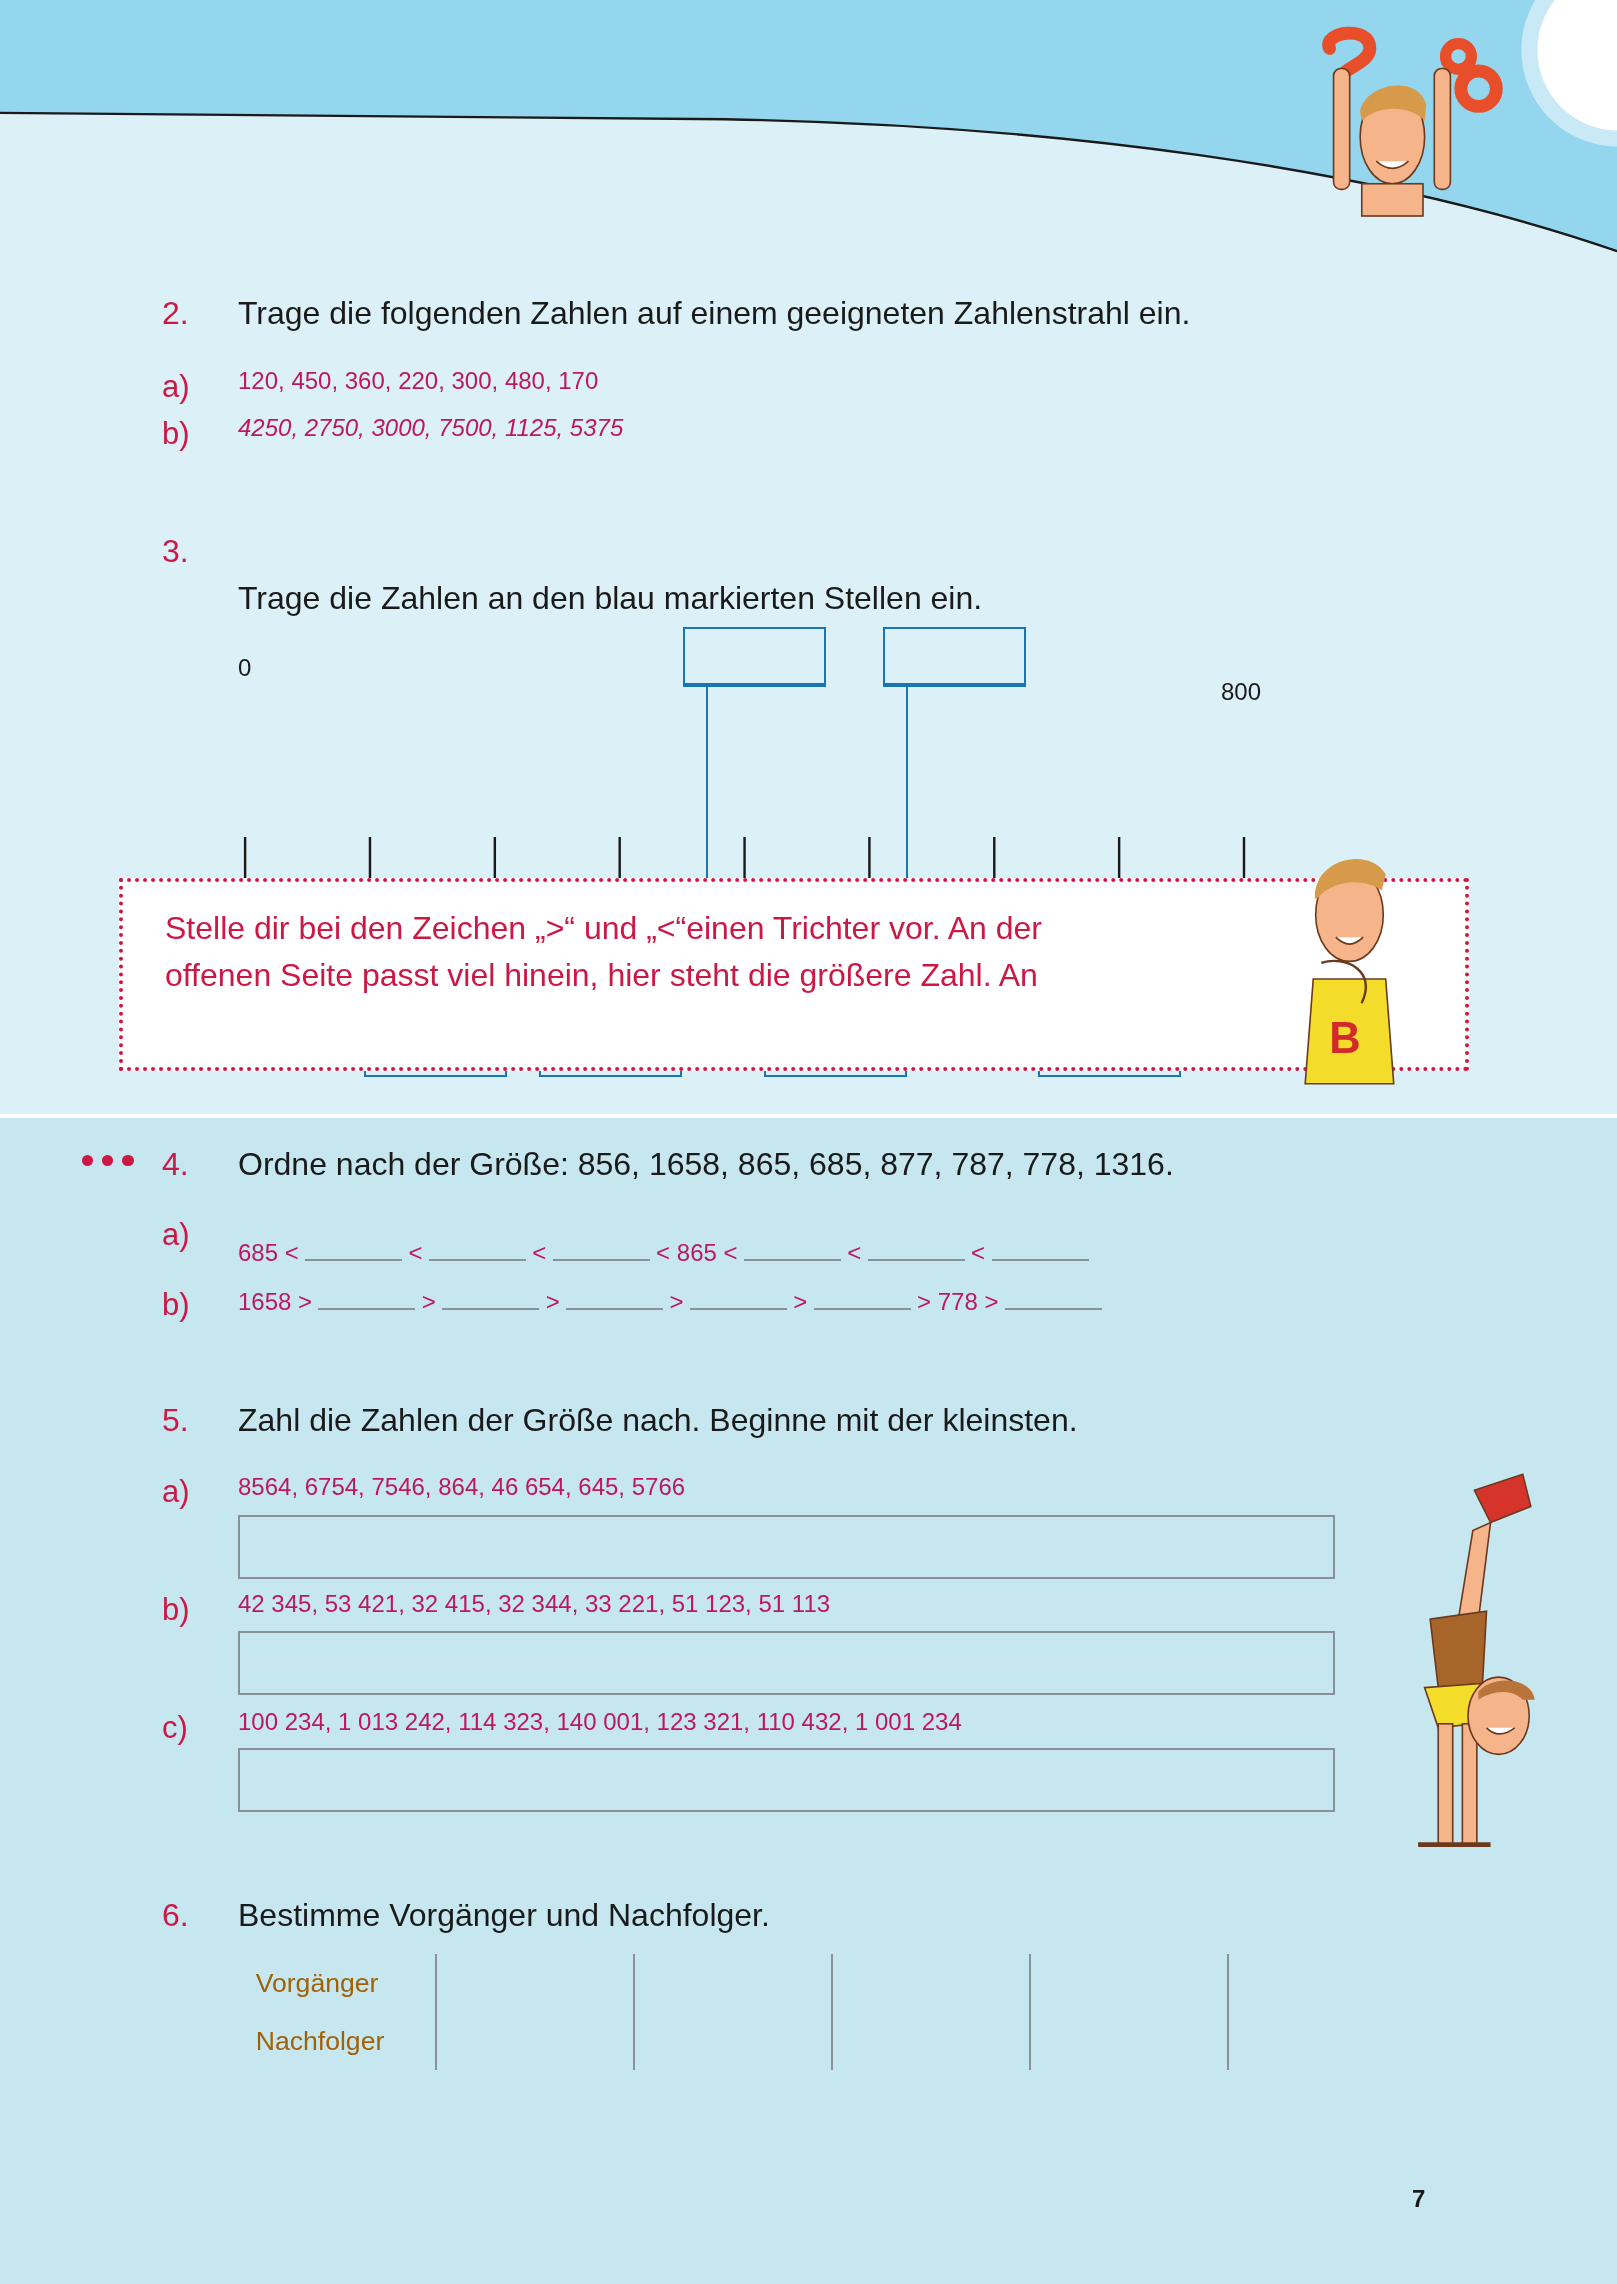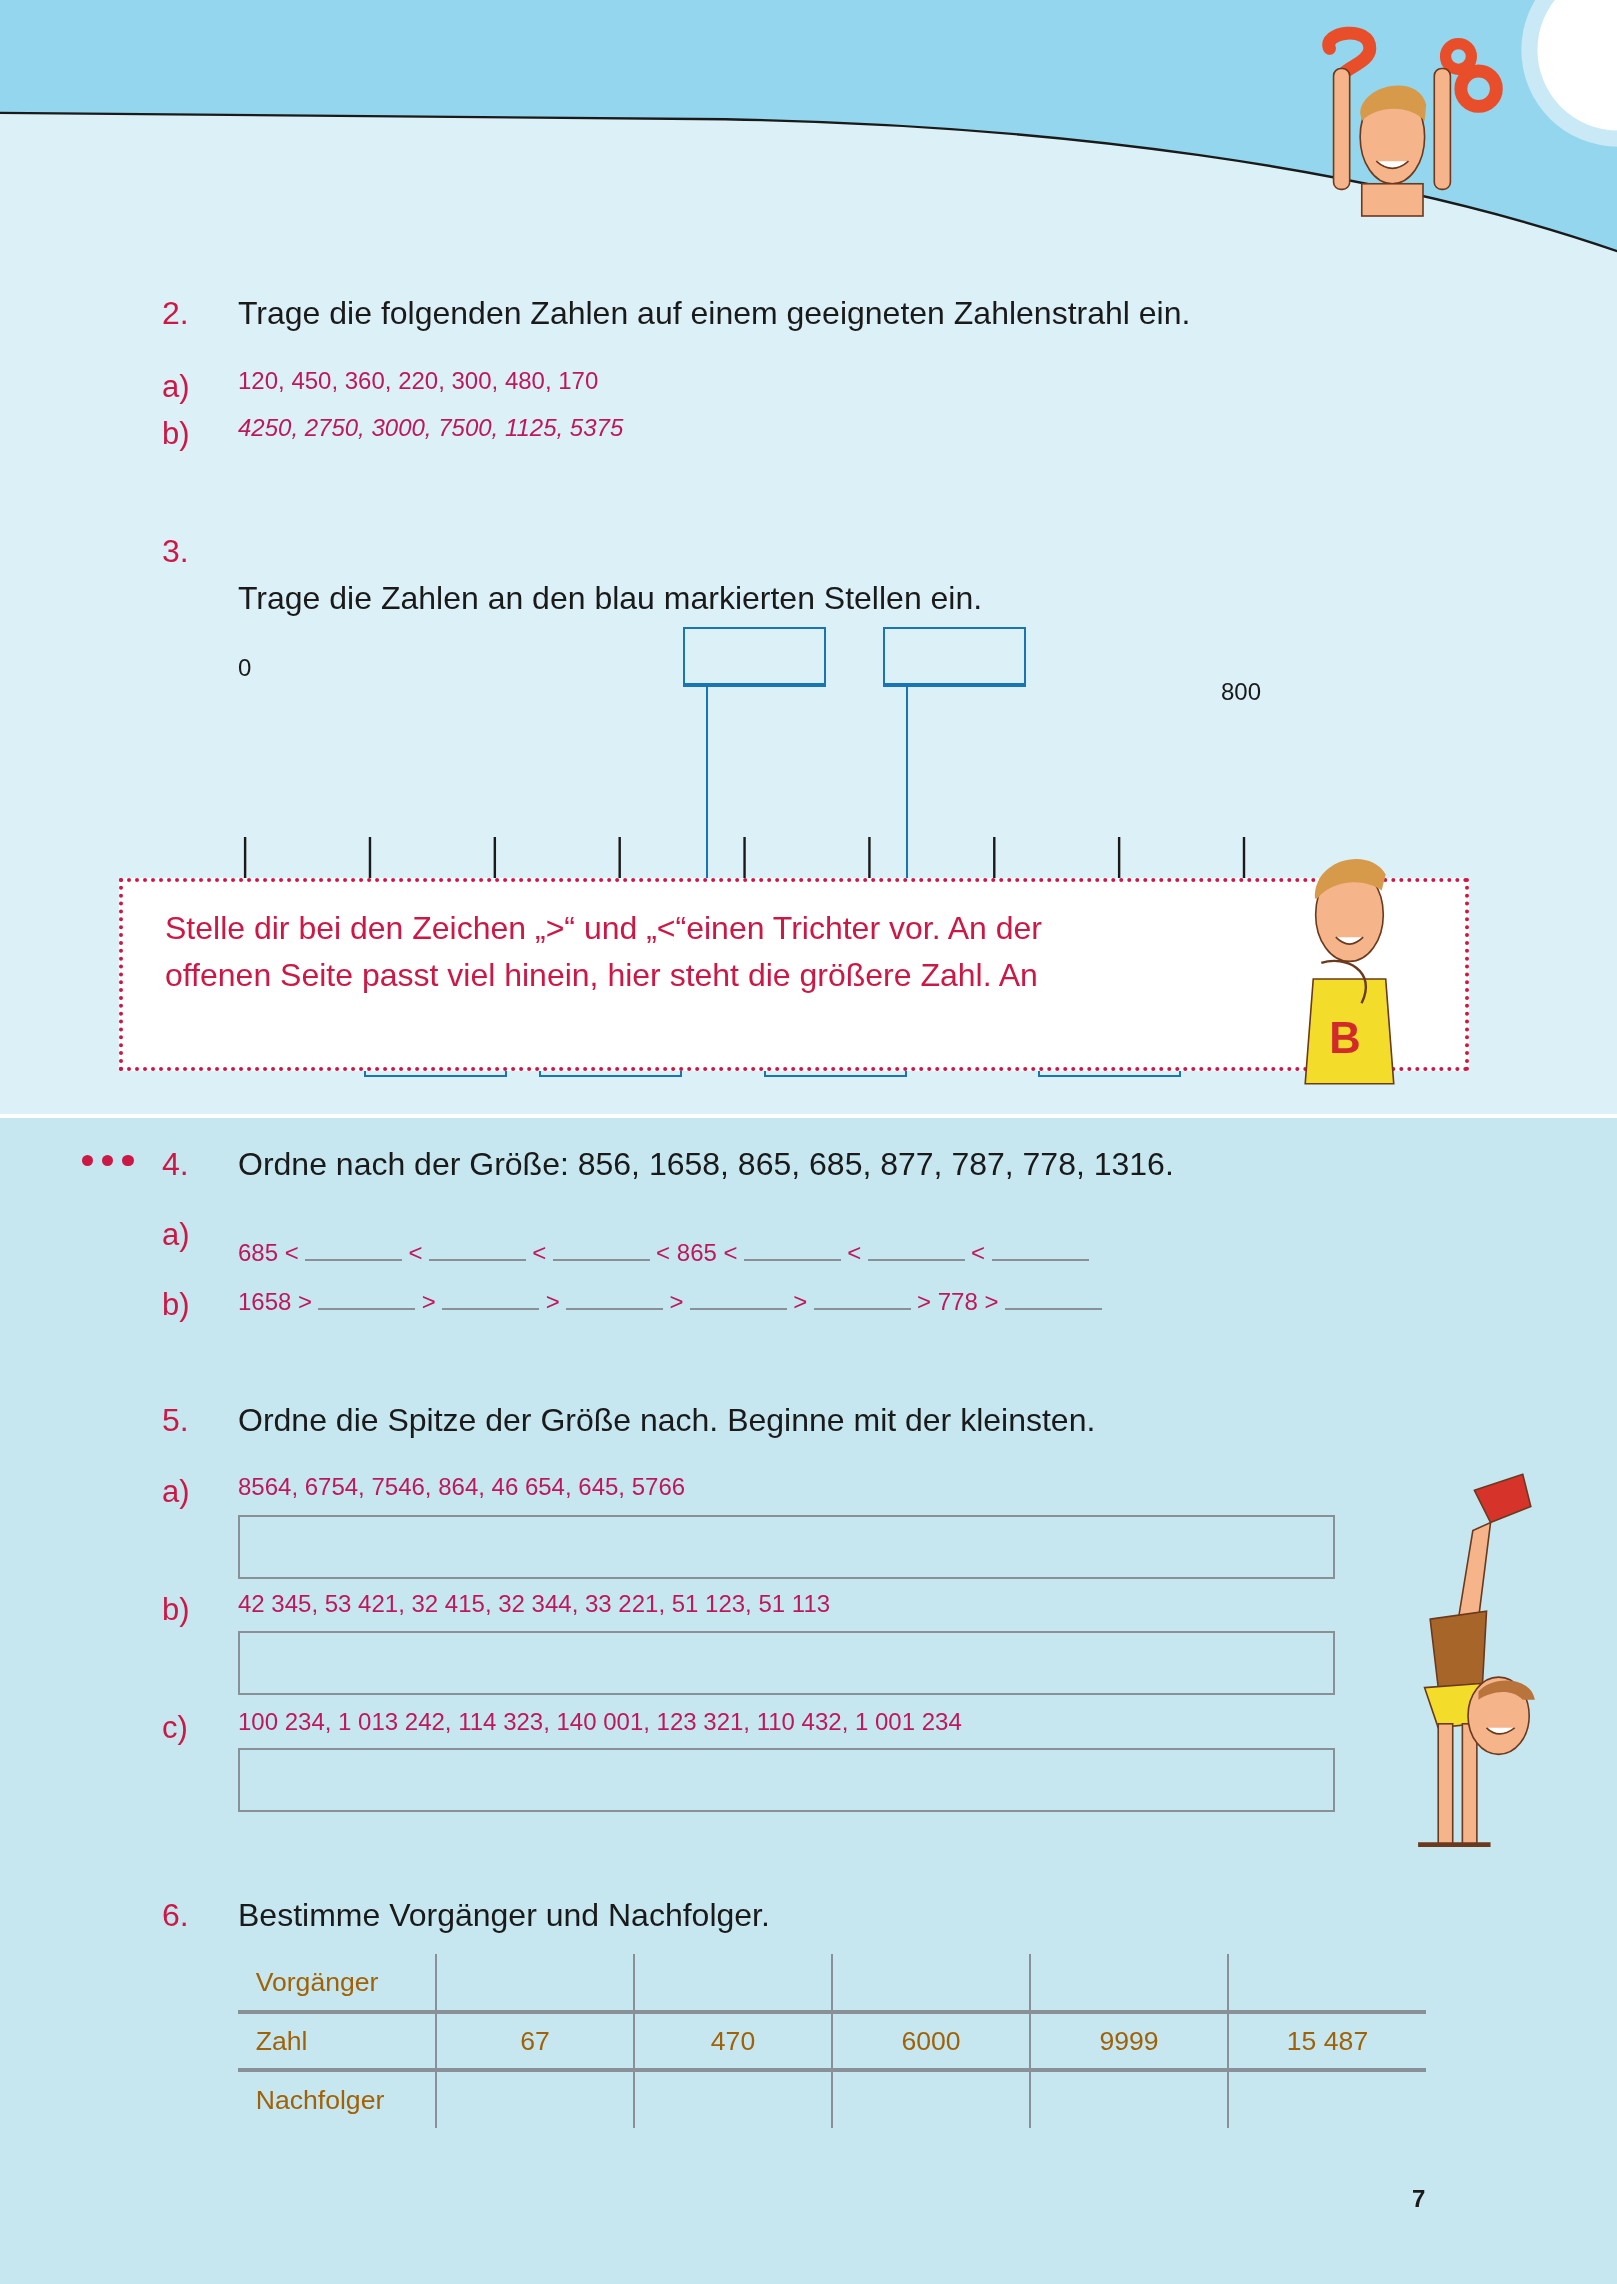--- a/index.html
+++ b/index.html
@@ -164,21 +164,21 @@
 <div class="abs sub-text" style="left:238px; top:1215px;margin-top:22px;">
   <span>685 &lt;</span><span class="blank"></span><span>&lt;</span><span class="blank"></span><span>&lt;</span><span class="blank"></span><span>&lt; 865 &lt;</span><span class="blank"></span><span>&lt;</span><span class="blank"></span><span>&lt;</span><span class="blank"></span>
 </div>
 
 <div class="abs sub-label" style="left:162px; top:1287px;">b)</div>
 <div class="abs sub-text" style="left:238px; top:1286px;">
   <span>1658 &gt;</span><span class="blank"></span><span>&gt;</span><span class="blank"></span><span>&gt;</span><span class="blank"></span><span>&gt;</span><span class="blank"></span><span>&gt;</span><span class="blank"></span><span>&gt; 778 &gt;</span><span class="blank"></span>
 </div>
 
 <div class="abs num" style="left:162px; top:1402px;">5.</div>
-<div class="abs task-text" style="left:238px; top:1402px;">Ordne die Spitze der Größe nach. Beginne mit der kleinsten.</div>
+<div class="abs task-text" style="left:238px; top:1402px;">Zahl die Zahlen der Größe nach. Beginne mit der kleinsten.</div>
 
 <div class="abs sub-label" style="left:162px; top:1474px;">a)</div>
 <div class="abs sub-text" style="left:238px; top:1473px;">8564, 6754, 7546, 864, 46 654, 645, 5766</div>
 <div class="answer-box" style="top:1515px;"></div>
 
 <div class="abs sub-label" style="left:162px; top:1592px;">b)</div>
 <div class="abs sub-text" style="left:238px; top:1590px;">42 345, 53 421, 32 415, 32 344, 33 221, 51 123, 51 113</div>
 <div class="answer-box" style="top:1631px;"></div>
 
 <div class="abs sub-label" style="left:162px; top:1710px;">c)</div>
@@ -204,28 +204,20 @@
 <table class="vn">
   <tbody>
       <tr>
     <td class="rowhead">Vorgänger</td>
     <td class="cell"></td>
     <td class="cell"></td>
     <td class="cell"></td>
     <td class="cell"></td>
     <td class="cell"></td>
   </tr>
-  <tr class="mid">
-    <td class="rowhead">Zahl</td>
-    <td class="cell">67</td>
-    <td class="cell">470</td>
-    <td class="cell">6000</td>
-    <td class="cell">9999</td>
-    <td class="cell">15 487</td>
-  </tr>
   <tr>
     <td class="rowhead">Nachfolger</td>
     <td class="cell"></td>
     <td class="cell"></td>
     <td class="cell"></td>
     <td class="cell"></td>
     <td class="cell"></td>
   </tr>
 </tbody>
   </table>

